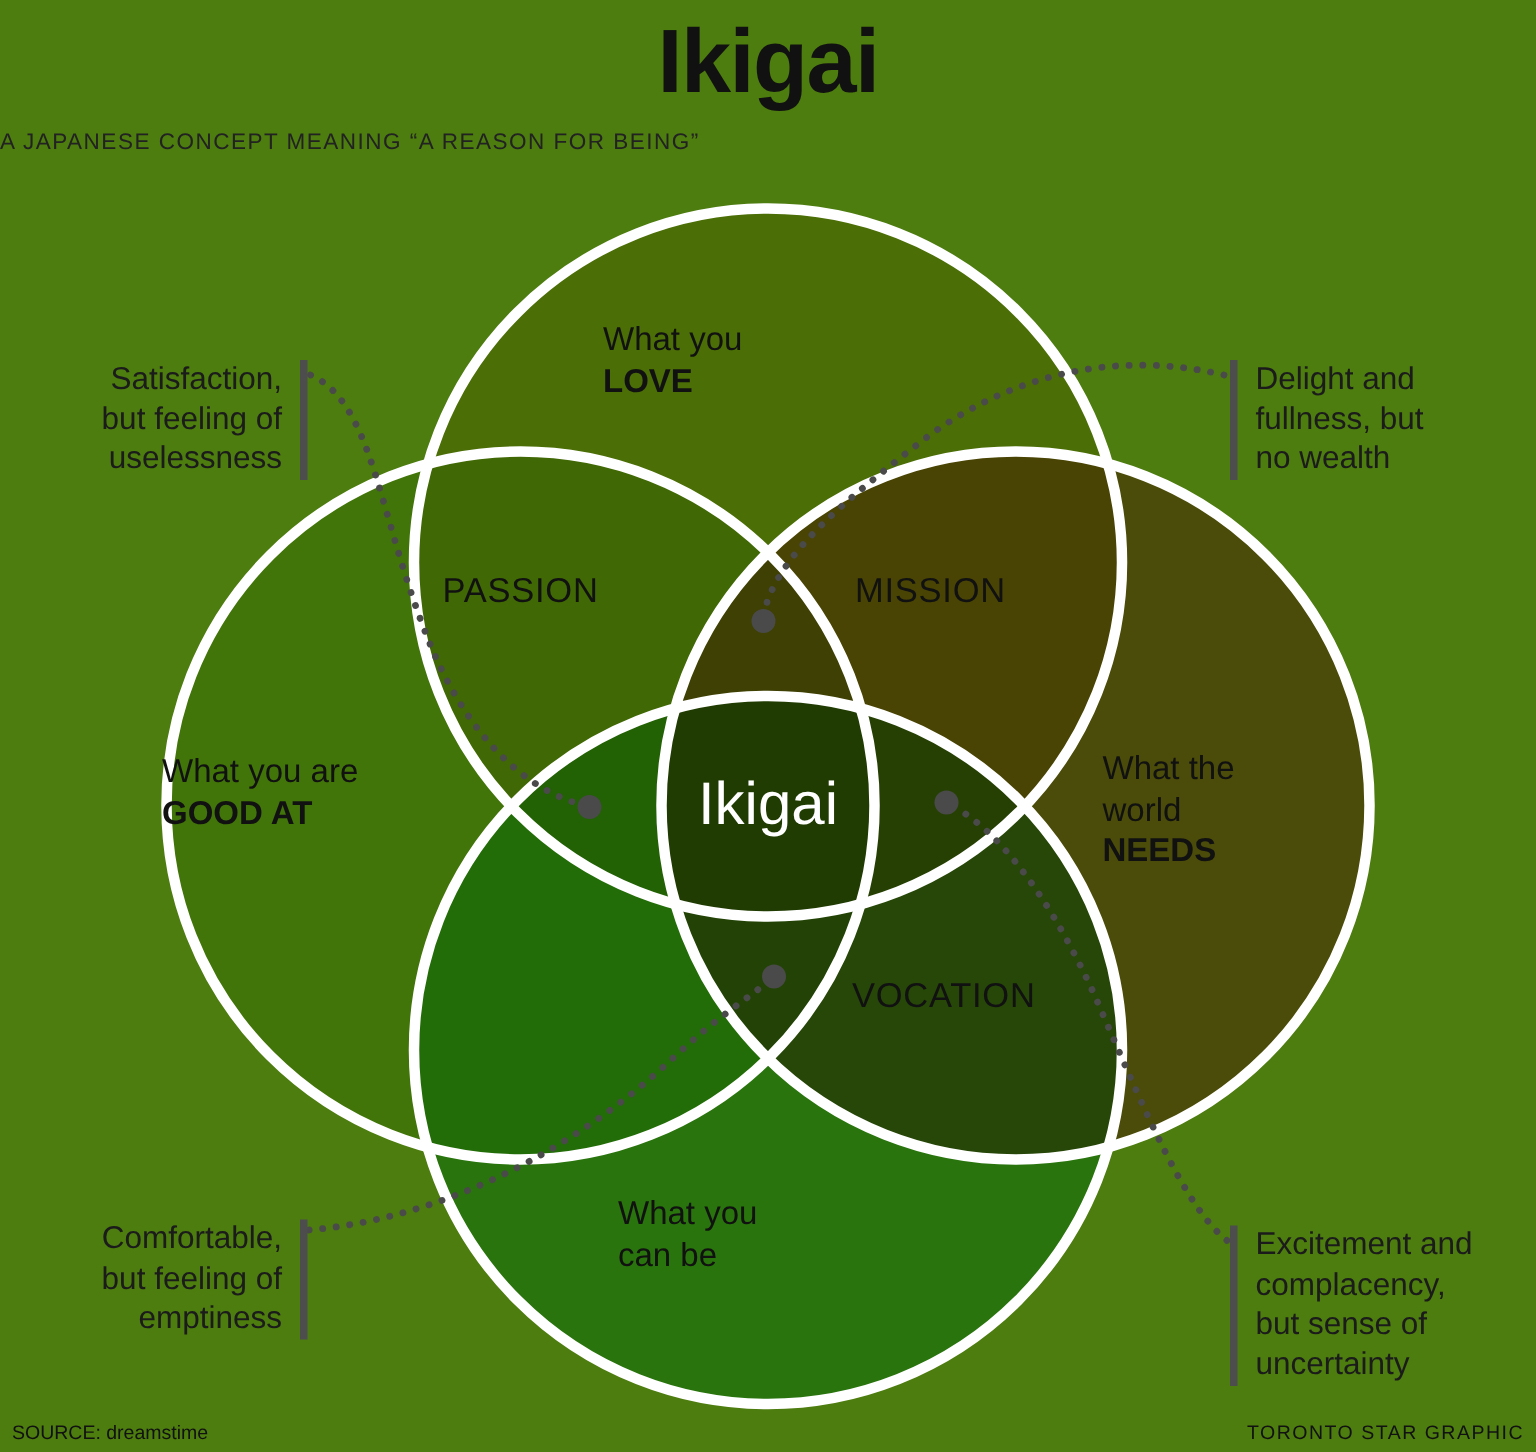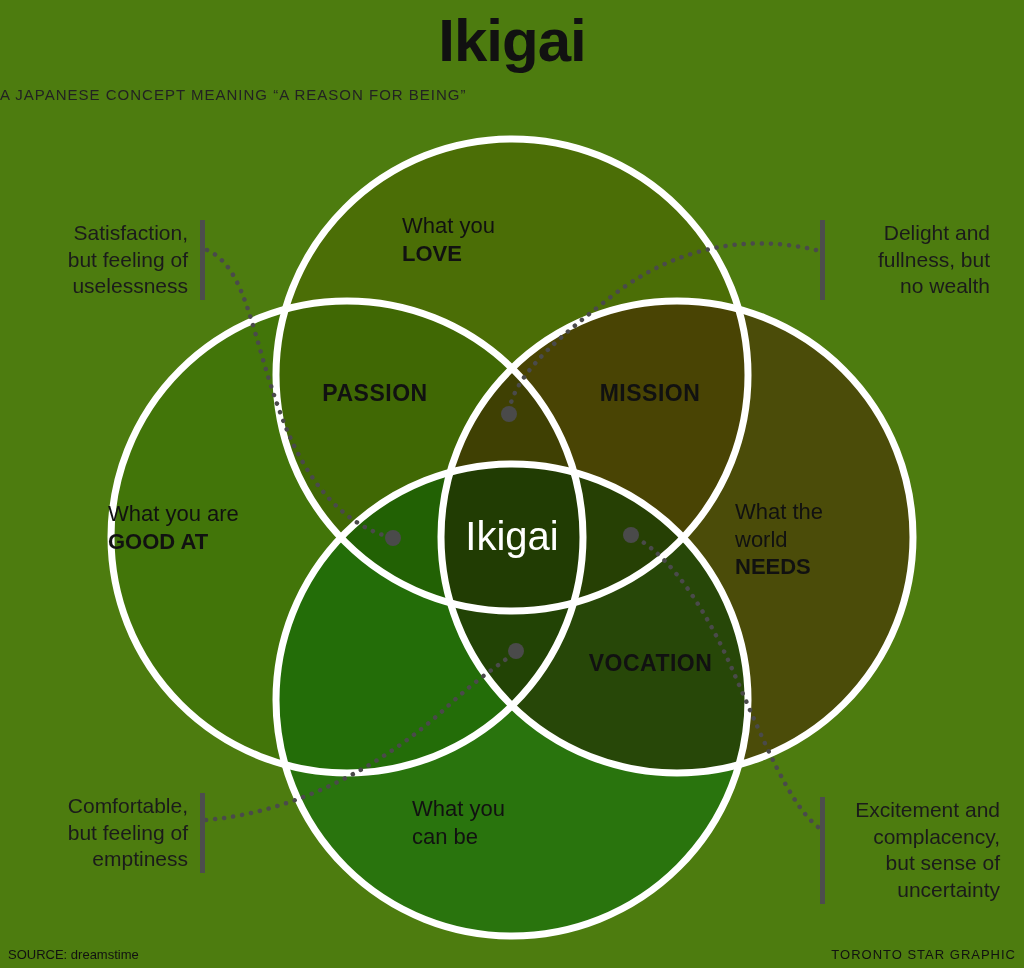--- a/index.html
+++ b/index.html
@@ -12,28 +12,28 @@
   .subtitle { left:0; right:0; top:86px; text-align:left; font-size:15px; letter-spacing:1px;
               color:#222; font-weight:400; }
 
   svg.venn { position:absolute; left:0; top:0; }
   .mult { mix-blend-mode:multiply; }
 
   .clabel { text-align:left; font-size:22px; line-height:1.25; color:#111; }
   .clabel span, .clabel b { display:block; }
   .clabel b { font-weight:700; }
 
-  .zone { text-align:center; font-size:23px; font-weight:700; color:#111; letter-spacing:0.5px; }
+  .zone { font-size:23px; font-weight:400; color:#111; letter-spacing:0.5px; }
 
   .center-word { text-align:center; font-size:40px; color:#ffffff; font-weight:400; }
 
-  .note { font-size:21px; line-height:1.27; color:#1b1b1b; }
+  .note { font-size:21px; line-height:1.27; color:#1b1b1b;margin-top:20px; }
   .note span { display:block; }
   .note.bar-right { text-align:right; border-right:5px solid #4d4d4d; padding-right:12px; }
-  .note.bar-left  { text-align:right;  border-left:5px solid #4d4d4d;  padding-left:25px; }
+  .note.bar-left  { text-align:left;  border-left:5px solid #4d4d4d;  padding-left:12px; }
 
   .foot { font-size:13px; color:#111; }
   .foot.right { letter-spacing:1px; }
 </style>
 </head>
 <body>
 
 <div class="page">
 
   <div class="abs title">Ikigai</div>

